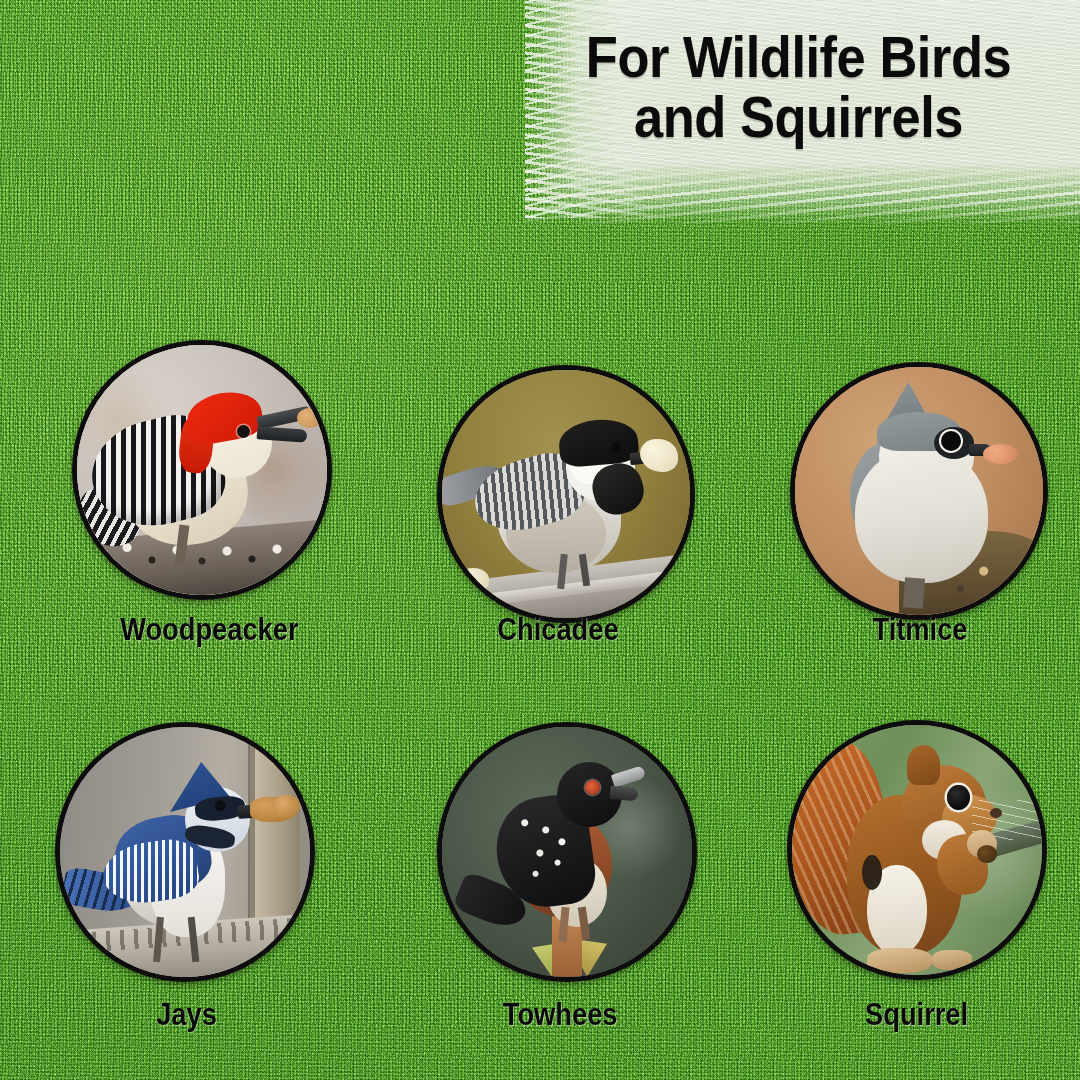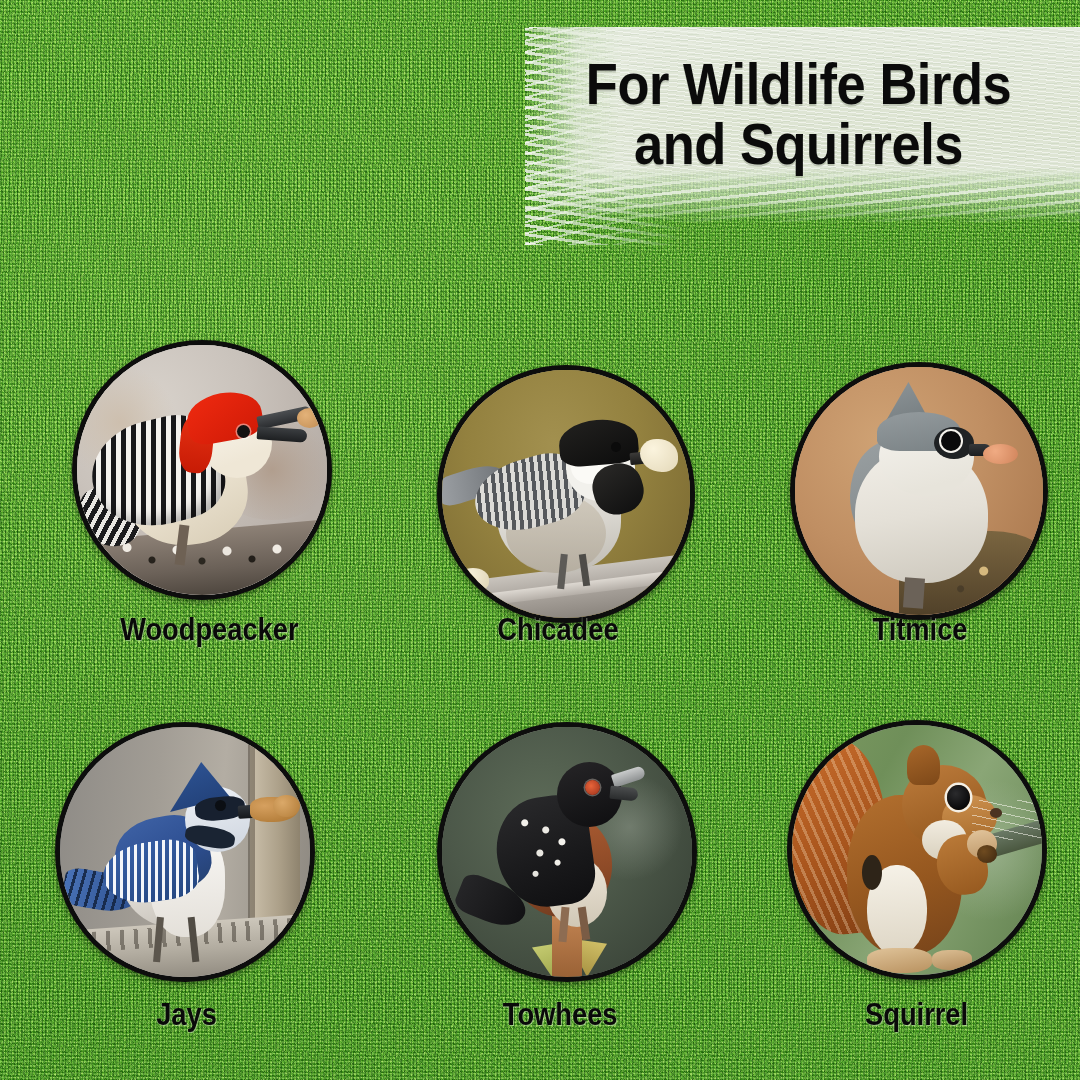--- a/index.html
+++ b/index.html
@@ -34,21 +34,21 @@
   }
   .grass-fleck2{
     position:absolute;inset:0;opacity:.40;
     background-image:
       repeating-conic-gradient(from 45deg at 50% 50%, rgba(12,62,4,.6) 0deg 18deg, rgba(196,236,142,.5) 18deg 36deg);
     background-size:4px 4px;
   }
 
   
   .banner{
-    position:absolute;left:525px;top:0;width:555px;height:195px;margin-top:27px;
+    position:absolute;left:525px;top:0;width:555px;height:224px;
   }
   .banner-fill{
     position:absolute;inset:0;
     background:
       repeating-linear-gradient(7deg, rgba(255,255,255,.55) 0 1px, rgba(255,255,255,0) 1px 4px),
       repeating-linear-gradient(-5deg, rgba(160,180,150,.18) 0 1px, rgba(255,255,255,0) 1px 5px),
       linear-gradient(180deg,#e2e8da 0%,#dde4d2 50%,#dfe6d6 100%);
     -webkit-mask-image:
       linear-gradient(90deg, rgba(0,0,0,0) 0px, rgba(0,0,0,.25) 16px, rgba(0,0,0,.85) 52px, #000 95px, #000 100%),
       linear-gradient(180deg, #000 0%, #000 72%, rgba(0,0,0,.55) 86%, rgba(0,0,0,0) 100%);

